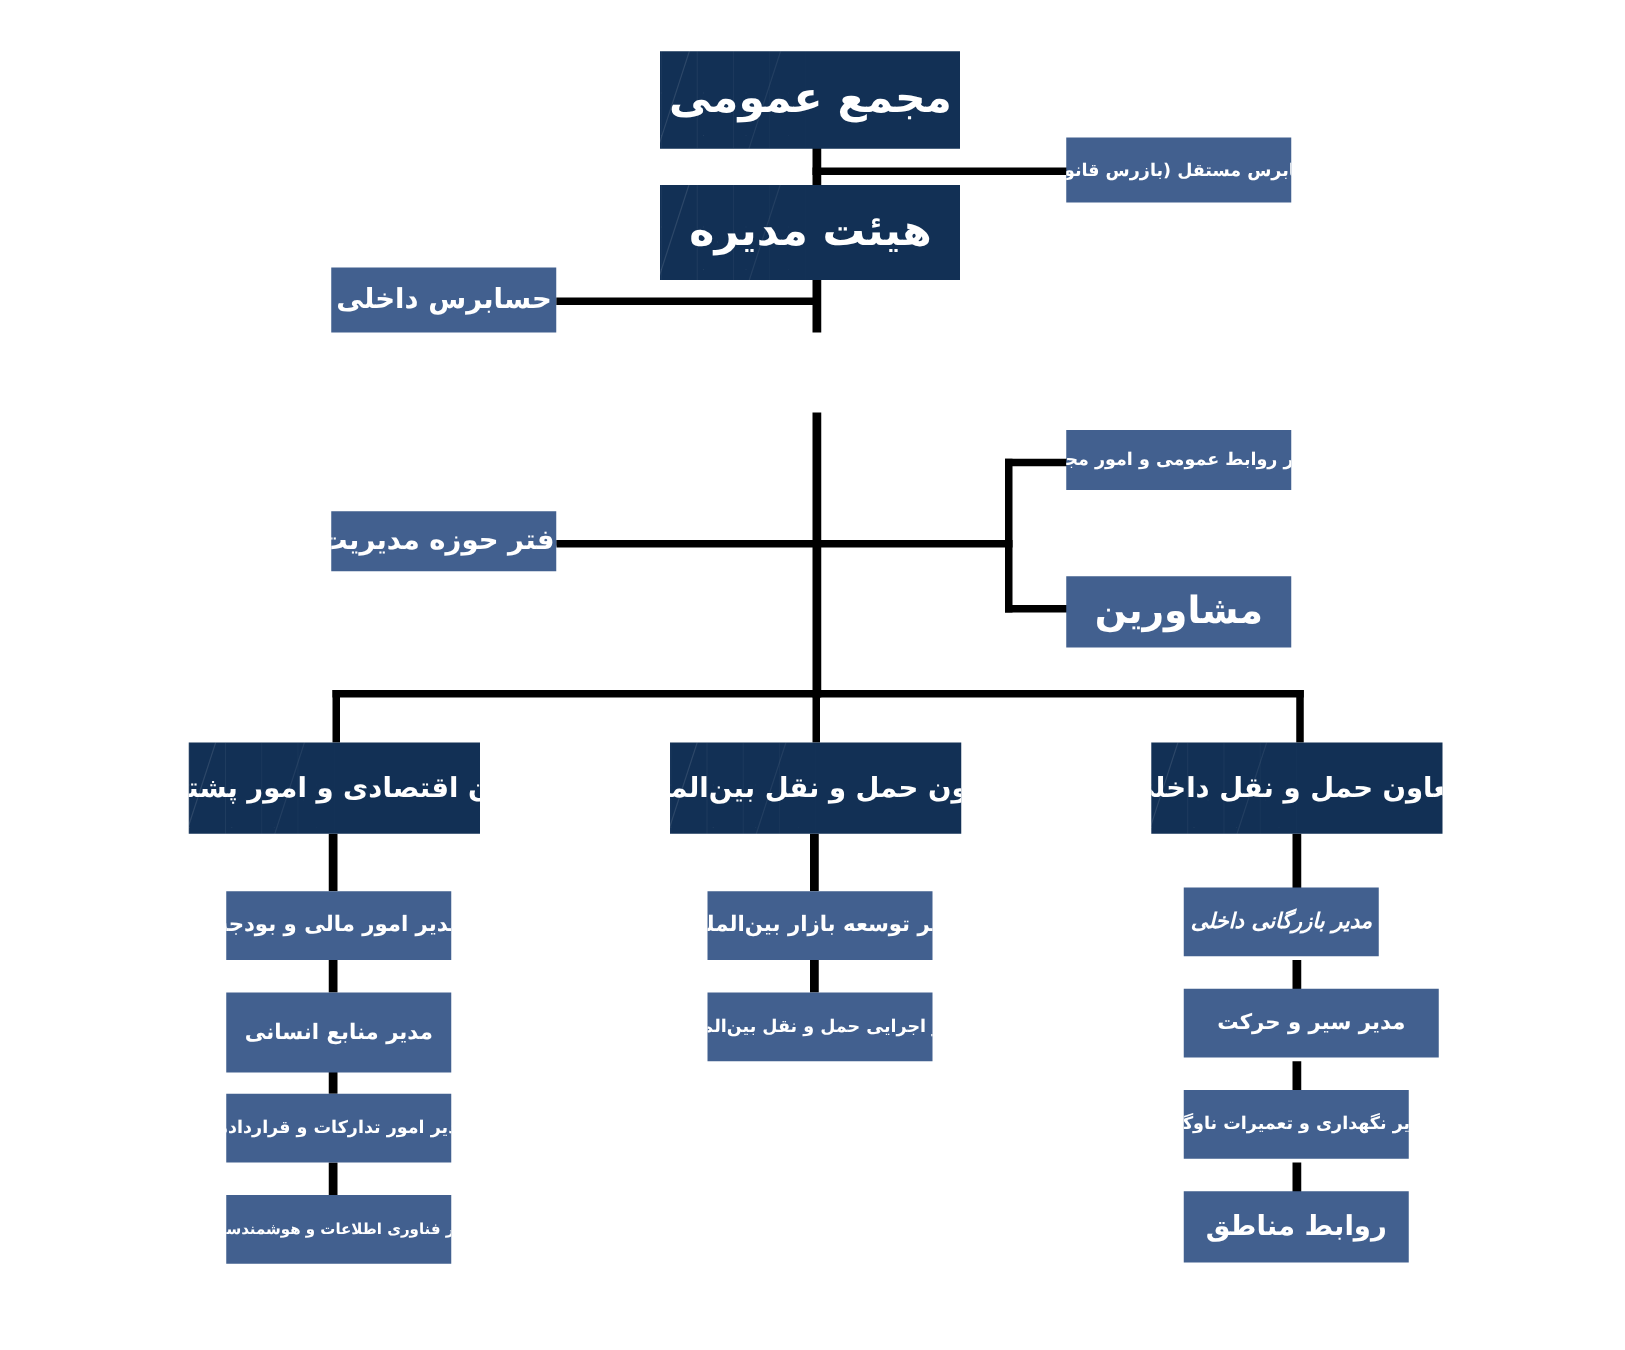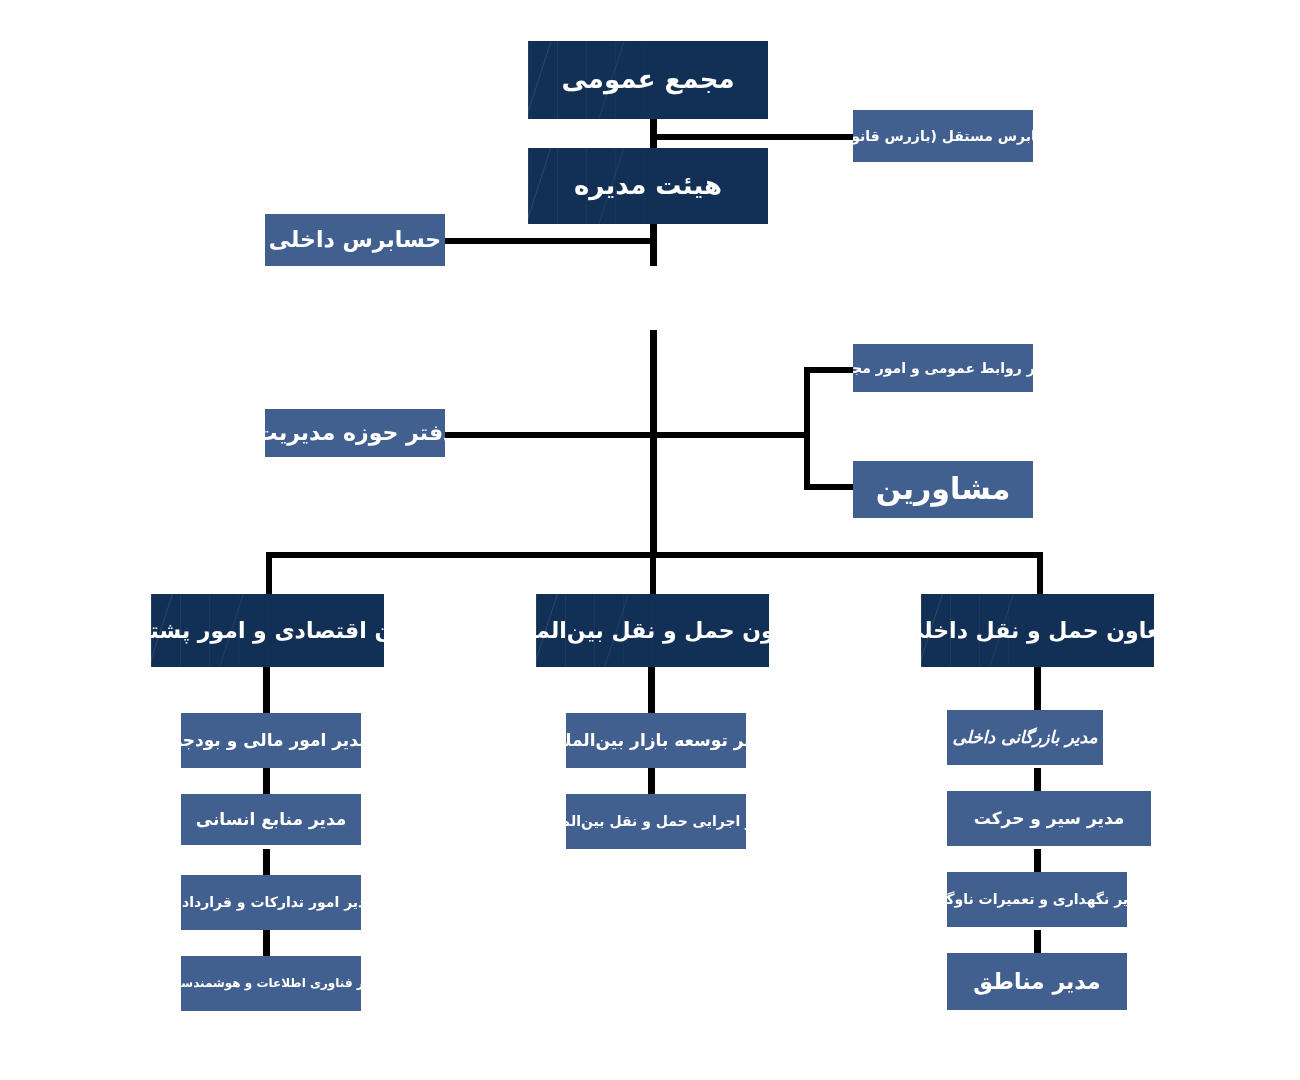--- a/index.html
+++ b/index.html
@@ -79,21 +79,21 @@
     border-right: 1px solid rgba(255,255,255,0.07);
     transform: skewX(-18deg);
   }
 
   
   .node.secondary {
     background-color: #42608f;
   }
 
   
-  .fs-xl   { font-size: 26px; letter-spacing: -0.5px; text-align: center; }
+  .fs-xl   { font-size: 34px; letter-spacing: -0.5px; text-align: center; }
   .fs-lg   { font-size: 30px; }
   .fs-md   { font-size: 22px; }
   .fs-sm   { font-size: 17px; }
   .fs-xs   { font-size: 14px; }
   .fs-xxs  { font-size: 12px; }
 </style>
 </head>
 <body>
 
 <div id="chart-root">
@@ -169,21 +169,21 @@
     <span class="label fs-md">معاون حمل و نقل بین‌المللی</span>
   </div>
 
   <div class="node primary" style="left:921px; top:594px; width:233px; height:73px;">
     <span class="label fs-md">معاون حمل و نقل داخلی</span>
   </div>
 
   <div class="node secondary" style="left:181px; top:713px; width:180px; height:55px;">
     <span class="label fs-sm">مدیر امور مالی و بودجه</span>
   </div>
-  <div class="node secondary" style="left:181px; top:794px; width:180px; height:51px;">
+  <div class="node secondary" style="left:181px; top:794px; width:180px; height:64px;">
     <span class="label fs-sm">مدیر منابع انسانی</span>
   </div>
   <div class="node secondary" style="left:181px; top:875px; width:180px; height:55px;">
     <span class="label fs-xs">مدیر امور تدارکات و قراردادها</span>
   </div>
   <div class="node secondary" style="left:181px; top:956px; width:180px; height:55px;">
     <span class="label fs-xxs">مدیر فناوری اطلاعات و هوشمندسازی</span>
   </div>
 
   <div class="node secondary" style="left:566px; top:713px; width:180px; height:55px;">
@@ -196,16 +196,16 @@
   <div class="node secondary" style="left:947px; top:710px; width:156px; height:55px;font-style:italic;">
     <span class="label fs-sm">مدیر بازرگانی داخلی</span>
   </div>
   <div class="node secondary" style="left:947px; top:791px; width:204px; height:55px;">
     <span class="label fs-sm">مدیر سیر و حرکت</span>
   </div>
   <div class="node secondary" style="left:947px; top:872px; width:180px; height:55px;">
     <span class="label fs-xs">مدیر نگهداری و تعمیرات ناوگان</span>
   </div>
   <div class="node secondary" style="left:947px; top:953px; width:180px; height:57px;">
-    <span class="label fs-md">مدیر مناطق</span>
+    <span class="label fs-md">روابط مناطق</span>
   </div>
 
 </div>
 
 </body></html>

